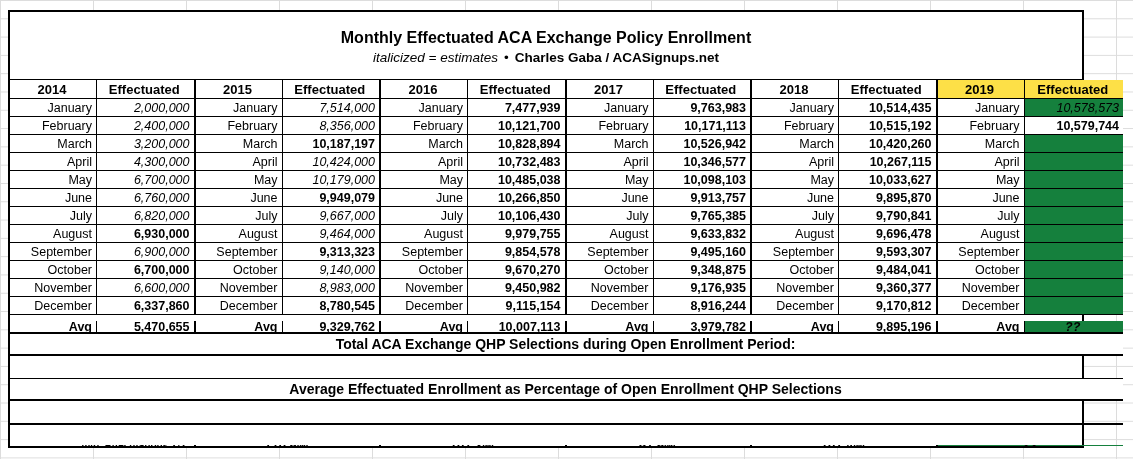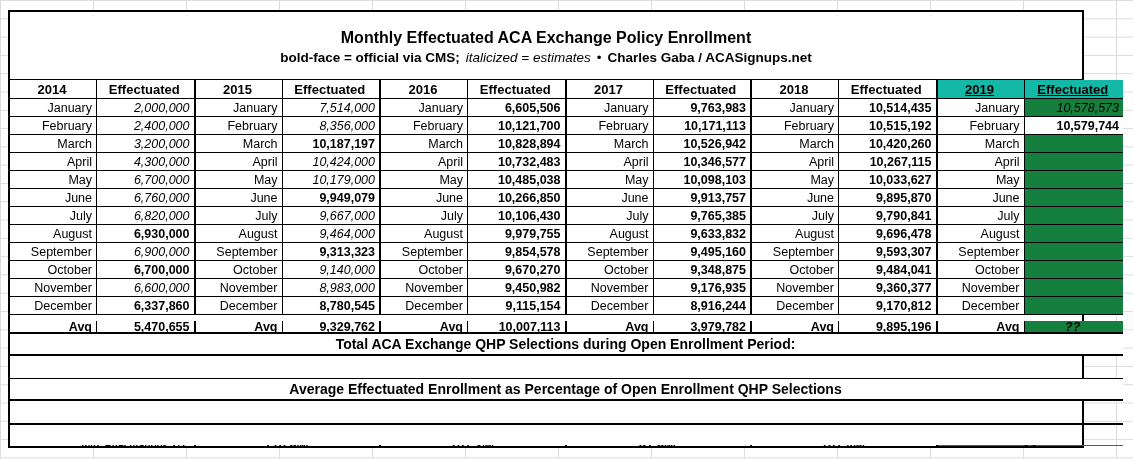--- a/index.html
+++ b/index.html
@@ -28,39 +28,38 @@
     background:#fff;border-right:1px solid #000;border-bottom:1px solid #000;
     font-size:12.5px;padding:0 4px 0 2px;white-space:nowrap;overflow:hidden;}
   .hdr{font-weight:bold;justify-content:center;font-size:13px;}
   .mon{justify-content:flex-end;}
   .est{font-style:italic;}
   .off{font-weight:bold;}
   .qq{font-style:italic;font-weight:bold;justify-content:center;}
   .avgl{font-weight:bold;}
   .rowend{border-bottom-width:2px;margin-top:6px;}
   .hl{background:#15803d;}
-  .hlh{background:#14b8a6;text-decoration:underline;}
+  .hlh{background:#fde047;}
   .grpend{border-right-width:2px;}
   .edge{border-right:none;}
   .span2{grid-column:span 2;margin-top:22px;}
   .span12{grid-column:1/-1;border-right:none;}
   .sectitle{font-weight:bold;justify-content:center;font-size:14px;border-bottom-width:2px;}
   .total{font-weight:bold;justify-content:center;font-size:13px;border-bottom-width:2px;}
   .pct{font-weight:bold;justify-content:center;font-size:13px;border-bottom-width:2px;}
   .yoyl{font-weight:bold;justify-content:flex-end;font-size:10px;border-bottom-width:2px;}
   .lastrow{border-bottom:none;}
 </style>
 </head>
 <body>
 
 <div class="sheet">
   <div class="titleblock">
     <div class="maintitle">Monthly Effectuated ACA Exchange Policy Enrollment</div>
     <div class="subtitle">
-      <span class="sub-bold">bold-face = official via CMS;</span>
       <span class="sub-italic">italicized = estimates</span>
       <span>•</span>
       <span class="sub-credit">Charles Gaba / ACASignups.net</span>
     </div>
   </div>
   <div class="grid" id="sheet-grid">
       <div class="cell hdr">2014</div>
       <div class="cell hdr grpend">Effectuated</div>
       <div class="cell hdr">2015</div>
       <div class="cell hdr grpend">Effectuated</div>
@@ -70,21 +69,21 @@
       <div class="cell hdr grpend">Effectuated</div>
       <div class="cell hdr">2018</div>
       <div class="cell hdr grpend">Effectuated</div>
       <div class="cell hdr hlh">2019</div>
       <div class="cell hdr hlh edge">Effectuated</div>
       <div class="cell mon">January</div>
       <div class="cell est grpend">2,000,000</div>
       <div class="cell mon">January</div>
       <div class="cell est grpend">7,514,000</div>
       <div class="cell mon">January</div>
-      <div class="cell off grpend">6,605,506</div>
+      <div class="cell off grpend">7,477,939</div>
       <div class="cell mon">January</div>
       <div class="cell off grpend">9,763,983</div>
       <div class="cell mon">January</div>
       <div class="cell off grpend">10,514,435</div>
       <div class="cell mon">January</div>
       <div class="cell est hl edge">10,578,573</div>
       <div class="cell mon">February</div>
       <div class="cell est grpend">2,400,000</div>
       <div class="cell mon">February</div>
       <div class="cell est grpend">8,356,000</div>

